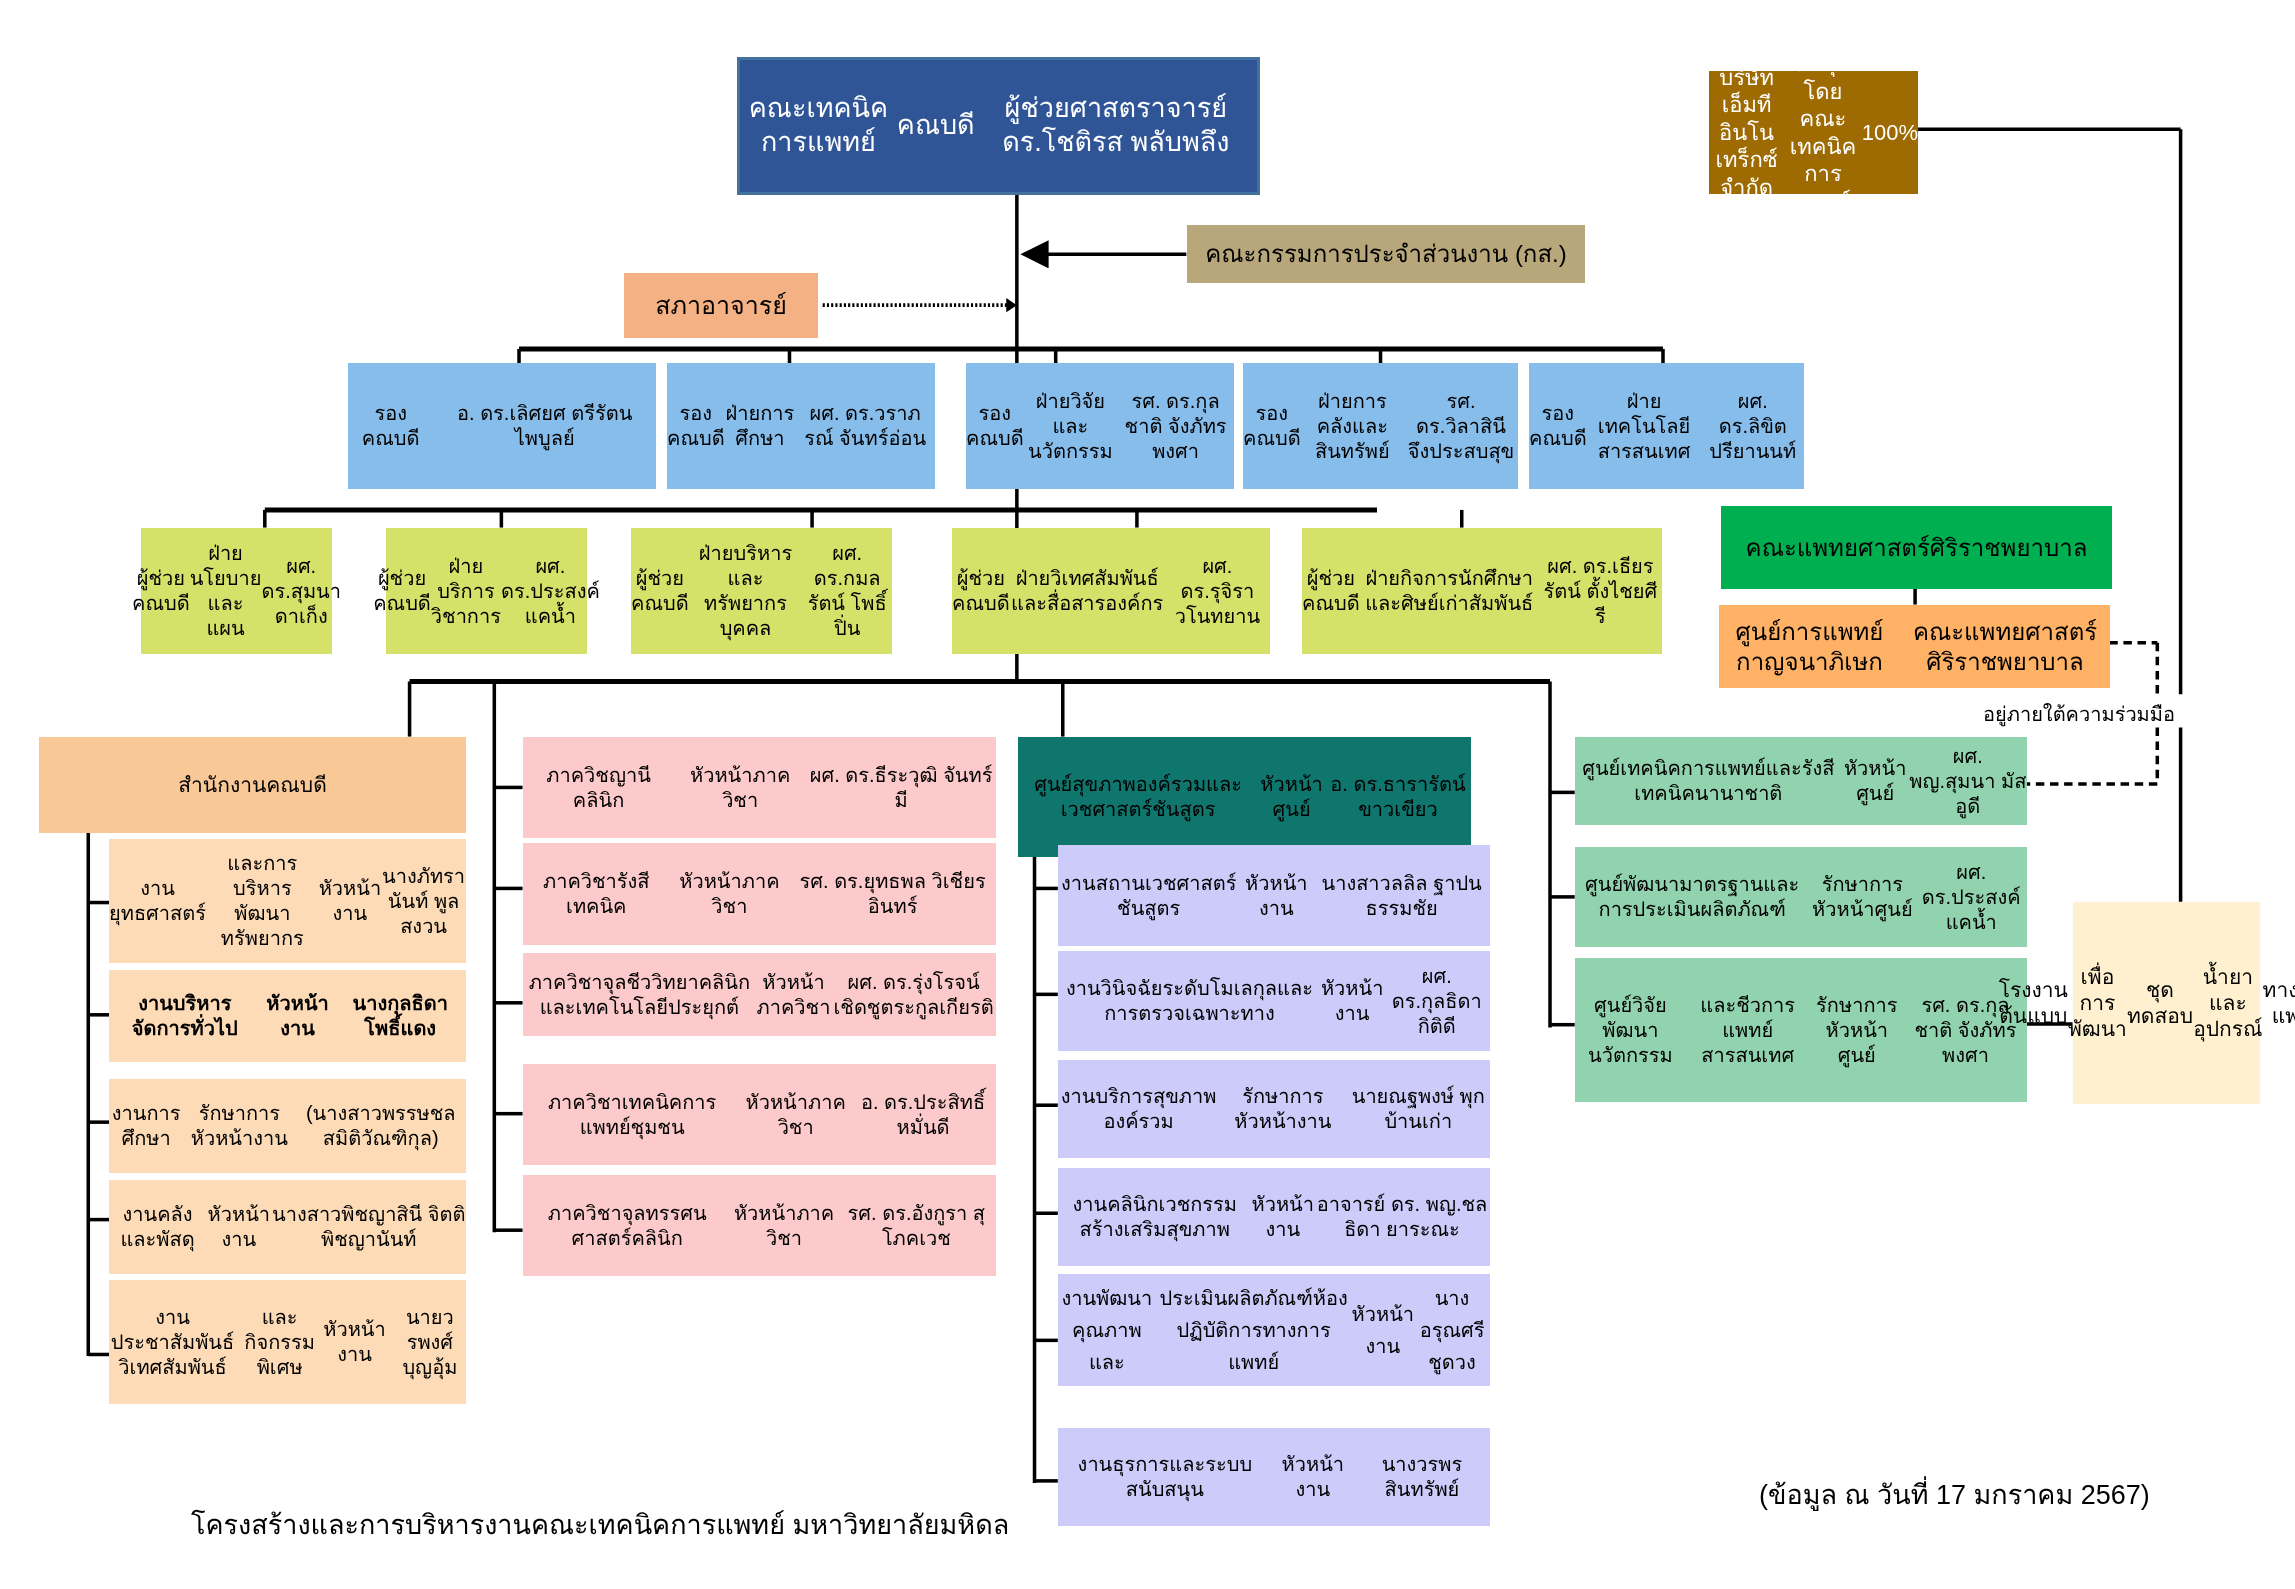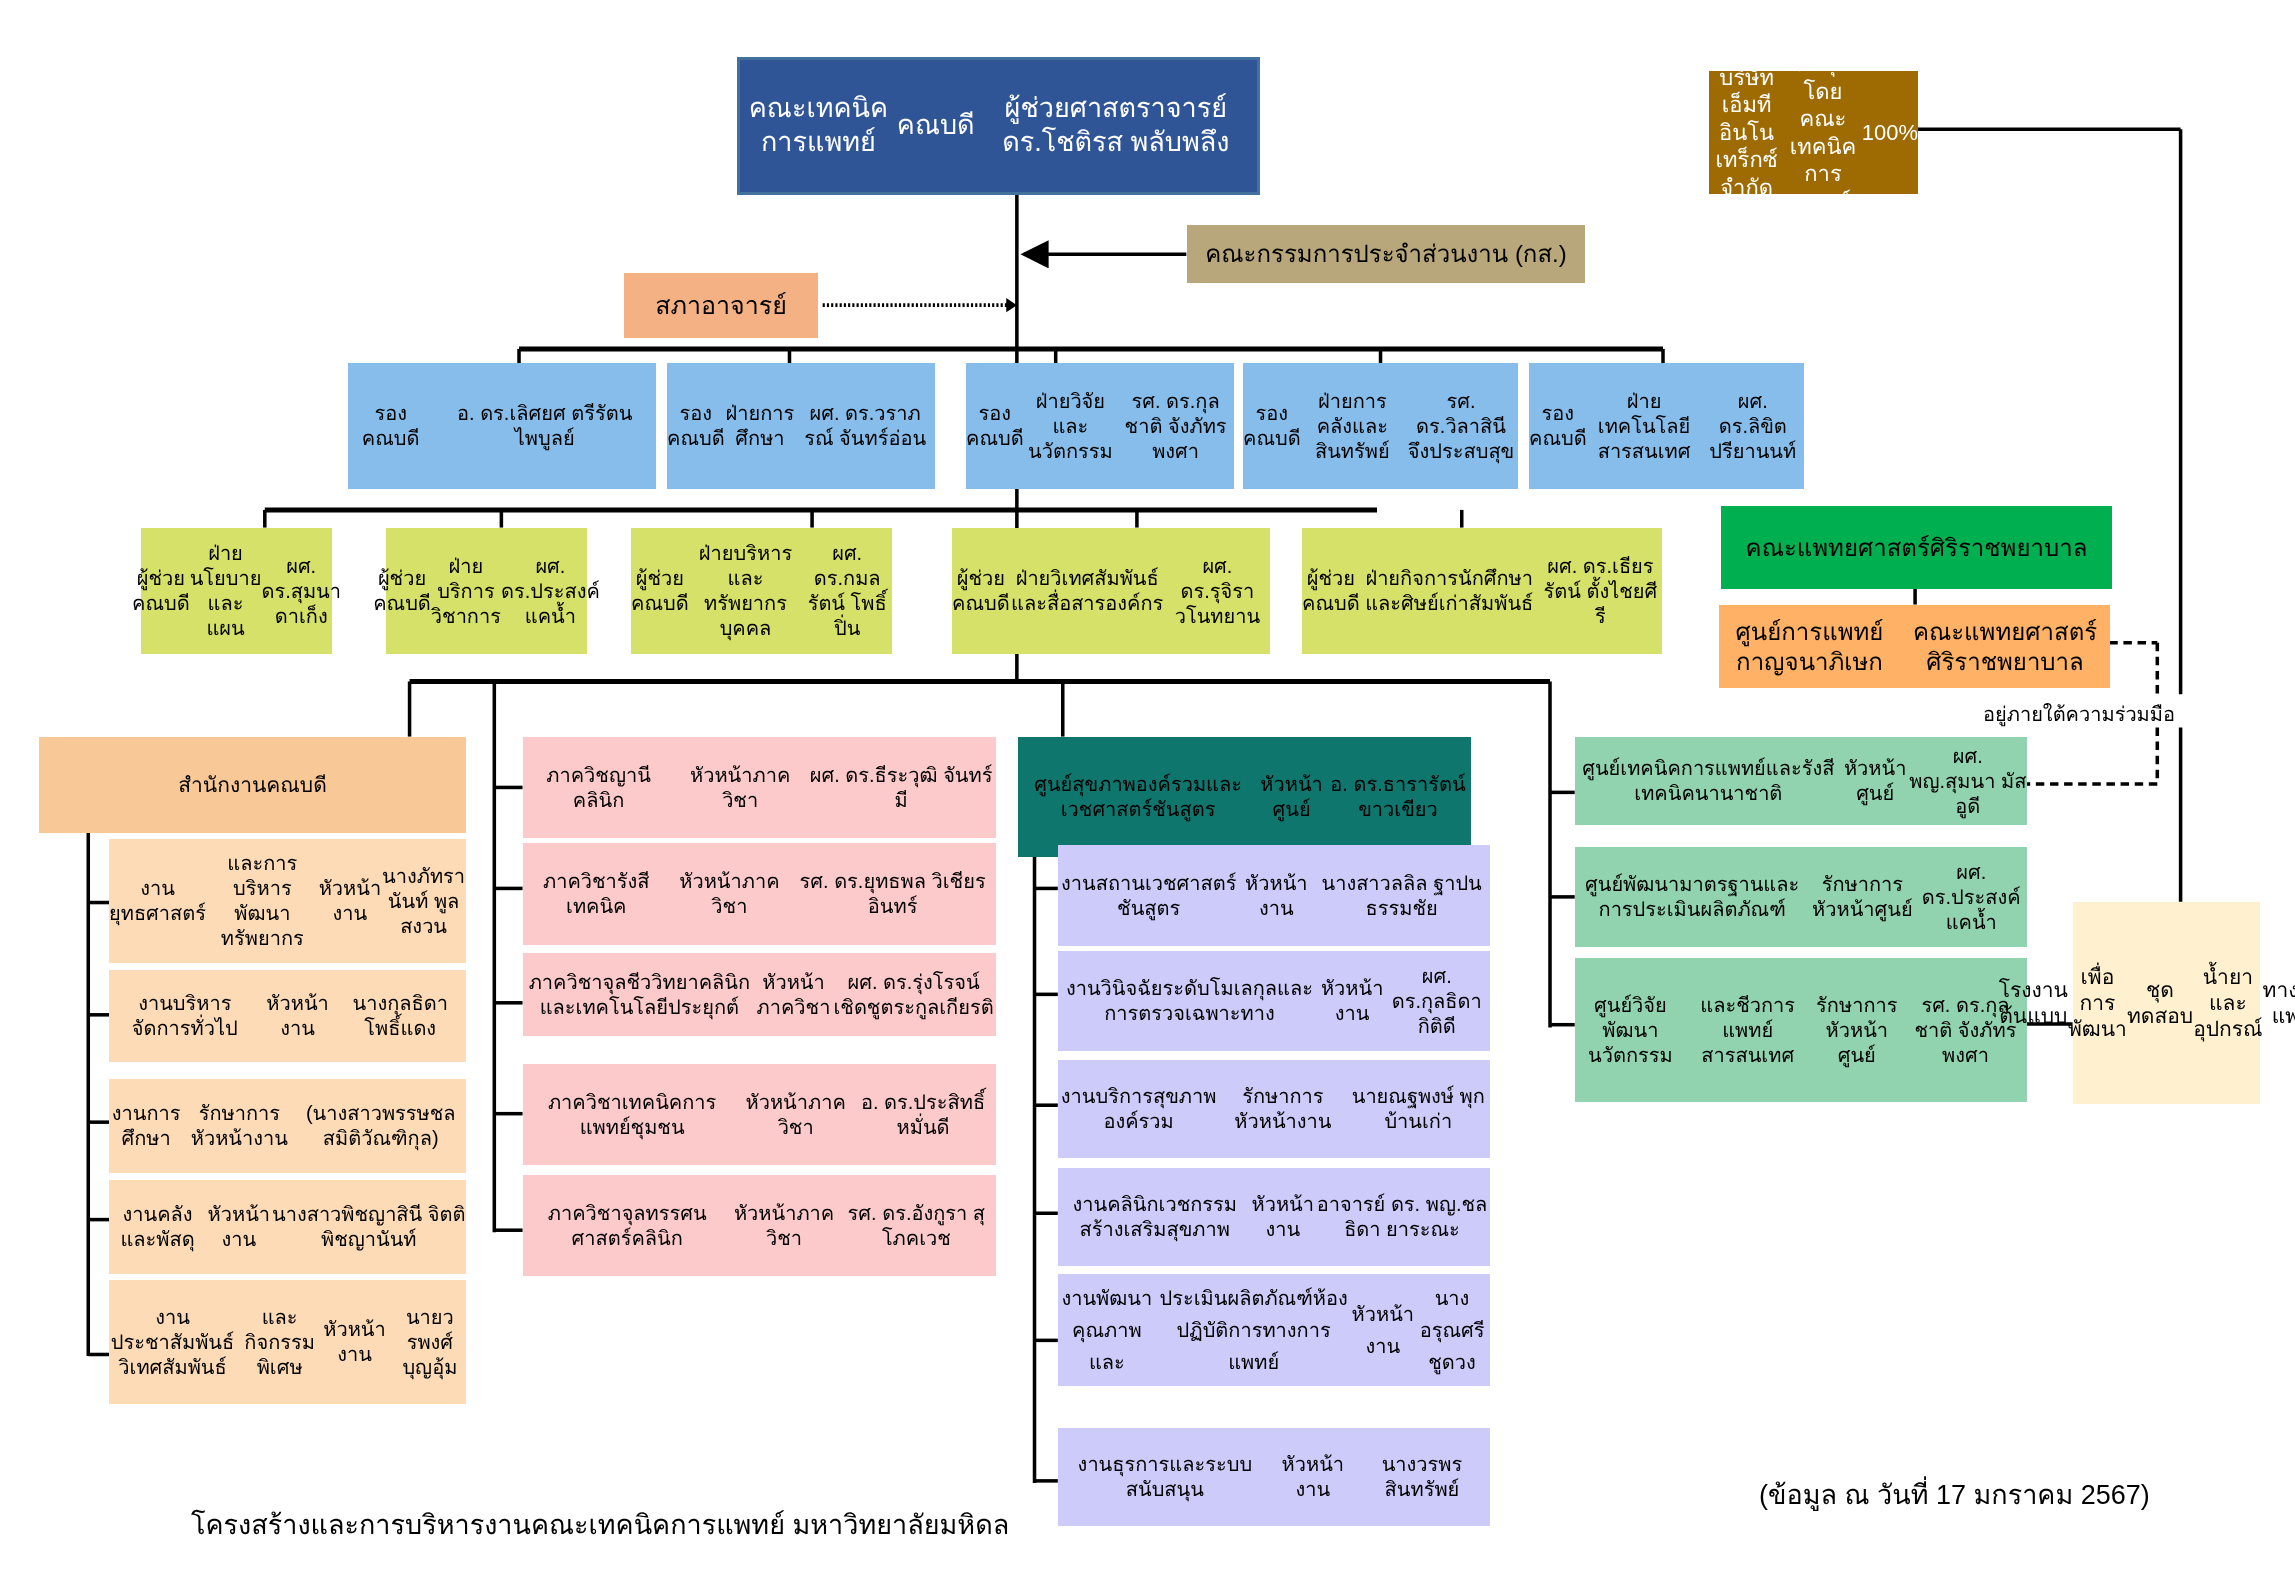--- a/index.html
+++ b/index.html
@@ -196,21 +196,21 @@
 
 <div class="box office-head">
   <span>สำนักงานคณบดี</span>
 </div>
 <div class="box office" style="top:839px;height:124px;">
   <span>งานยุทธศาสตร์</span>
   <span>และการบริหารพัฒนาทรัพยากร</span>
   <span>หัวหน้างาน</span>
   <span>นางภัทรานันท์ พูลสงวน</span>
 </div>
-<div class="box office" style="top:970px;height:92px;">
+<div class="box office" style="top:970px;height:92px;font-weight:bold;">
   <span>งานบริหารจัดการทั่วไป</span>
   <span>หัวหน้างาน</span>
   <span>นางกุลธิดา โพธิ์แดง</span>
 </div>
 <div class="box office" style="top:1079px;height:94px;">
   <span>งานการศึกษา</span>
   <span>รักษาการหัวหน้างาน</span>
   <span>(นางสาวพรรษชล สมิติวัณฑิกุล)</span>
 </div>
 <div class="box office" style="top:1180px;height:94px;">

